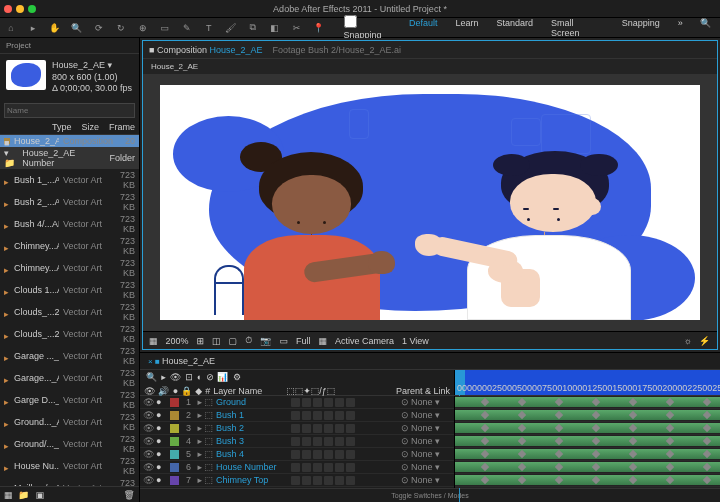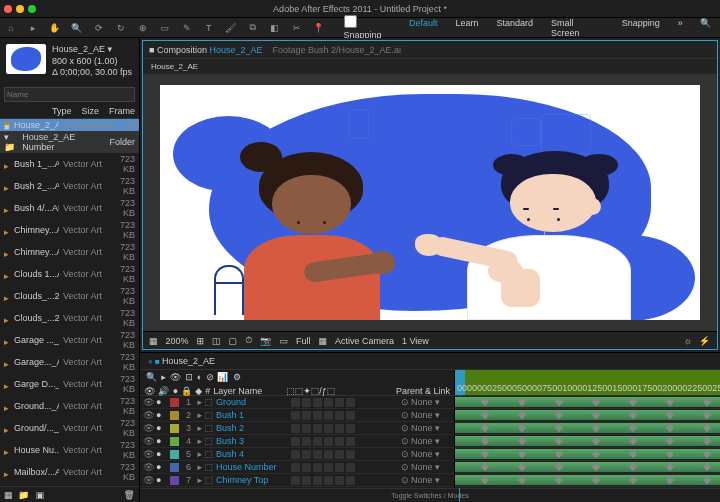--- a/index.html
+++ b/index.html
@@ -79,21 +79,21 @@
 .vb-sep{flex:1}
 .timeline{height:150px;background:#1e1e1e;border-top:1px solid #000;display:flex;flex-direction:column}
 .tl-tab{padding:3px 8px;font-size:8px;color:#2a9fd6;border-bottom:1px solid #333}
 .tl-header{height:26px;display:flex;border-bottom:1px solid #333}
 .tl-left{width:315px;display:flex;flex-direction:column;border-right:1px solid #000}
 .tl-time{padding:2px 6px}
 .tl-time .tc{color:#2a9fd6;font-size:9px}
 .tl-time .fr{color:#c88a3a;font-size:7px}
 .tl-icons{display:flex;gap:4px;padding:2px 6px;align-items:center}
 .tl-cols{display:flex;font-size:7px;color:#777;padding:2px 4px;align-items:center;gap:3px}
-.tl-ruler{flex:1;position:relative;background:#4d7c0f}
+.tl-ruler{flex:1;position:relative;background:#1d4ed8}
 .tl-ruler-nums{position:absolute;bottom:2px;left:0;right:0;display:flex;justify-content:space-between;padding:0 2px;font-size:7px;color:#888}
 .tl-playhead{position:absolute;left:0;top:0;width:10px;height:100%;background:#2a9fd6;opacity:0.9}
 .tl-playhead::after{content:"";position:absolute;left:4px;top:100%;width:1px;height:400px;background:#2a9fd6}
 .tl-body{flex:1;display:flex;overflow:hidden}
 .tl-layers{width:315px;border-right:1px solid #000;overflow:auto}
 .tl-layer{display:flex;align-items:center;height:13px;border-bottom:1px solid #2a2a2a;font-size:7px;gap:3px;padding:0 3px}
 .tl-layer .eye{width:10px;color:#888}
 .tl-layer .num{width:12px;color:#888;text-align:center}
 .tl-layer .swatch{width:9px;height:9px}
 .tl-layer .lname{flex:0 0 72px;color:#2a9fd6}
@@ -142,20 +142,21 @@
     <span>Standard</span>
     <span>Small Screen</span>
     <span>Snapping</span>
     <span>»</span>
     <span>🔍</span>
   </div>
 </div>
 
 <div class="main">
   <div class="project-panel">
+    <div class="proj-tab">Project</div>
     <div class="proj-header">
       <div class="thumb">
           <div class="thumb-blob"></div>
         </div>
       <div class="proj-info">
         <div>House_2_AE ▾</div>
         <div>800 x 600 (1.00)</div>
         <div>Δ 0;00;00, 30.00 fps</div>
       </div>
     </div>

